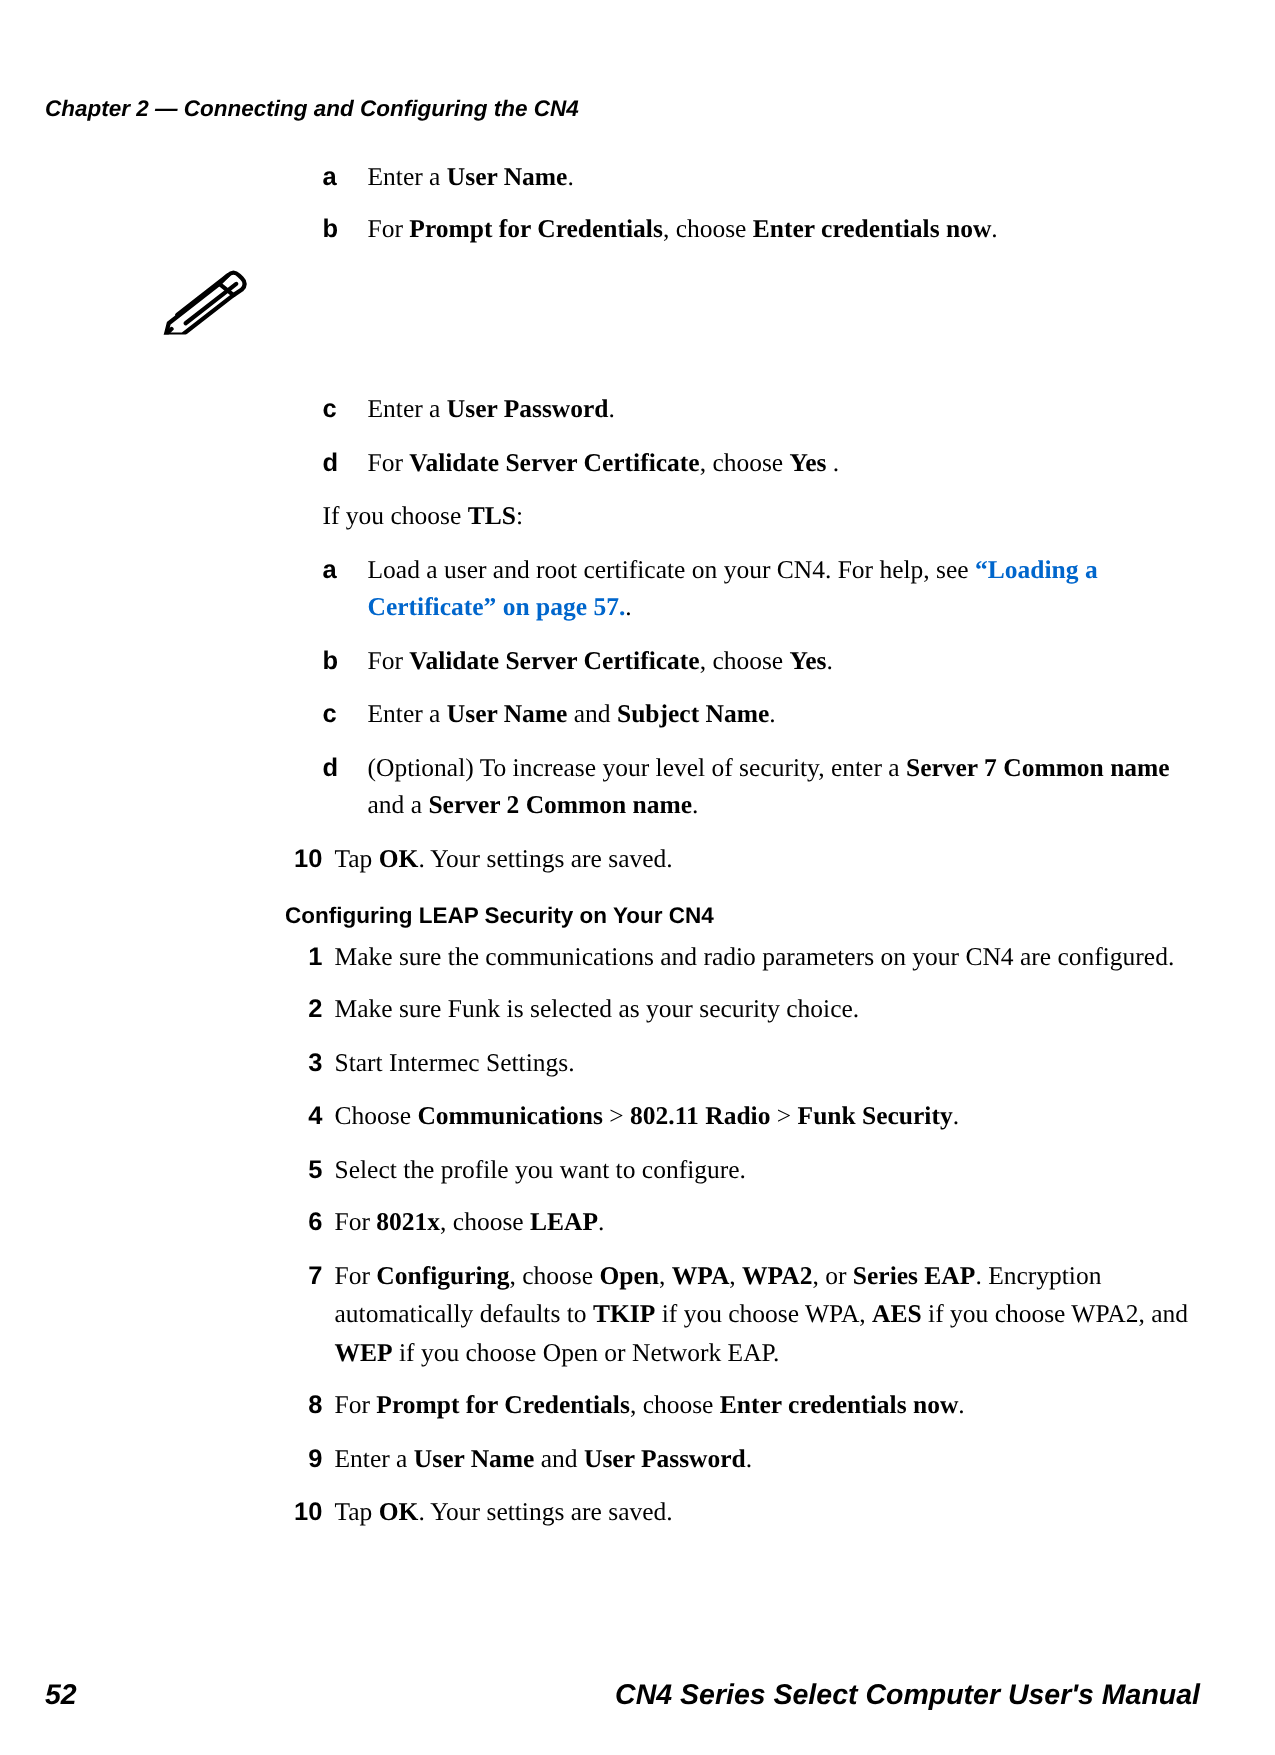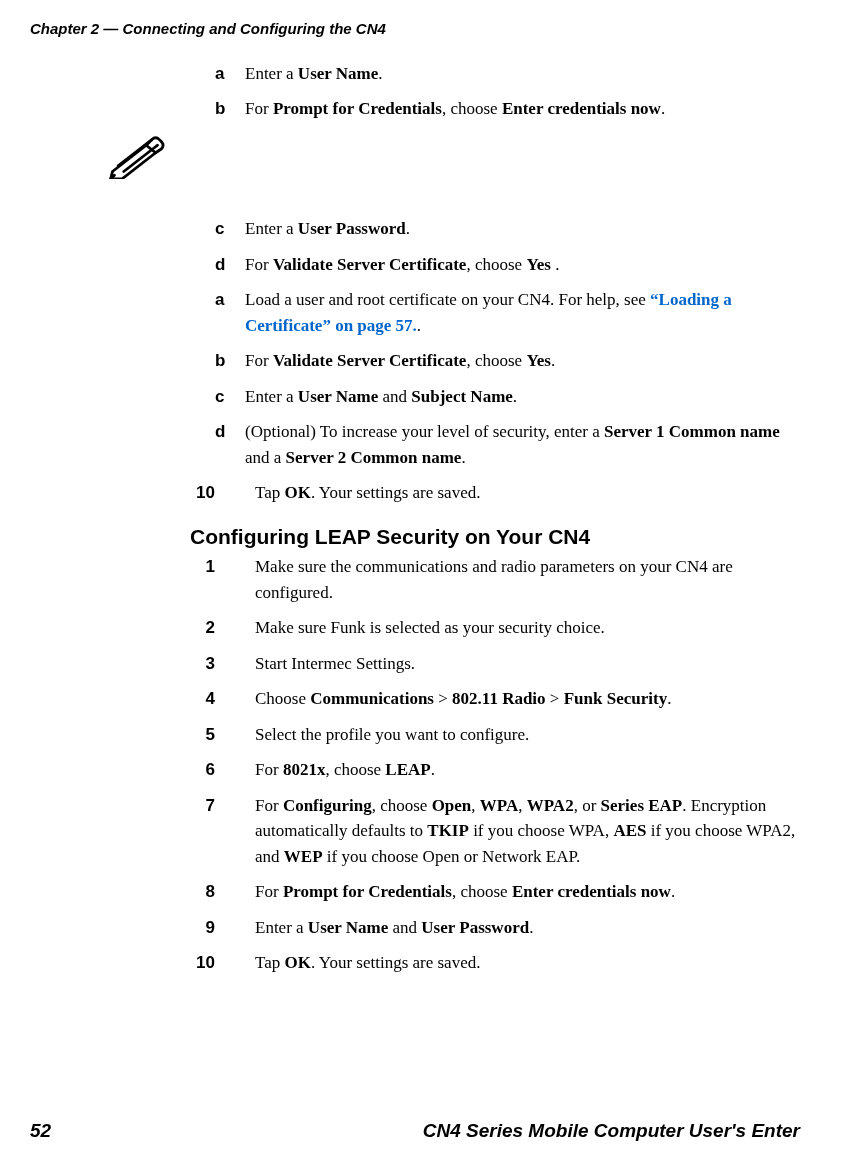--- a/index.html
+++ b/index.html
@@ -19,20 +19,21 @@
     box-sizing: border-box;
     height: 100%;
     position: relative;
   }
   .running-header {
     font-family: 'Arial Black', Arial, sans-serif;
     font-weight: 900;
     font-style: italic;
     font-size: 15px;
     margin-bottom: 20px;
+    margin-top: 44px;
   }
   .content {
     margin-left: 185px;
     margin-right: 0;
   }
   .sub-list {
     margin-left: 0;
   }
   .sub-item {
     display: flex;
@@ -66,37 +67,36 @@
   }
   .plain-line {
     margin: 10px 0 10px 0;
   }
   .num-list {
     margin-left: -25px;
   }
   .num-item {
     display: flex;
     margin-bottom: 10px;
-    gap: 32px;
   }
   .num-marker {
     font-family: 'Arial Black', Arial, sans-serif;
     font-weight: 900;
     min-width: 25px;
     text-align: right;
     margin-right: 8px;
     flex-shrink: 0;
   }
   .num-text {
     flex: 1;
   }
   .section-heading {
     font-family: 'Arial Black', Arial, sans-serif;
     font-weight: 900;
-    font-size: 21px;
+    font-size: 15px;
     margin-top: 15px;
     margin-bottom: 2px;
     margin-left: -25px;
   }
   b { font-weight: bold; }
   .link { color: #0066cc; font-weight: bold; }
   .footer {
     position: absolute;
     bottom: 25px;
     left: 30px;
@@ -147,37 +147,38 @@
       <div class="sub-item">
         <div class="sub-marker">c</div>
         <div class="sub-text">Enter a <b>User Password</b>.</div>
       </div>
       <div class="sub-item">
         <div class="sub-marker">d</div>
         <div class="sub-text">For <b>Validate Server Certificate</b>, choose <b>Yes</b> .</div>
       </div>
     </div>
 
+    <div class="plain-line">If you choose <b>TLS</b>:</div>
 
     <div class="sub-list">
       <div class="sub-item">
         <div class="sub-marker">a</div>
         <div class="sub-text">Load a user and root certificate on your CN4. For help, see <span class="link">“Loading a Certificate” on page 57.</span>.</div>
       </div>
       <div class="sub-item">
         <div class="sub-marker">b</div>
         <div class="sub-text">For <b>Validate Server Certificate</b>, choose <b>Yes</b>.</div>
       </div>
       <div class="sub-item">
         <div class="sub-marker">c</div>
         <div class="sub-text">Enter a <b>User Name</b> and <b>Subject Name</b>.</div>
       </div>
       <div class="sub-item">
         <div class="sub-marker">d</div>
-        <div class="sub-text">(Optional) To increase your level of security, enter a <b>Server 1 Common name</b> and a <b>Server 2 Common name</b>.</div>
+        <div class="sub-text">(Optional) To increase your level of security, enter a <b>Server 7 Common name</b> and a <b>Server 2 Common name</b>.</div>
       </div>
     </div>
 
     <div class="num-list">
       <div class="num-item">
         <div class="num-marker">10</div>
         <div class="num-text">Tap <b>OK</b>. Your settings are saved.</div>
       </div>
     </div>
 
@@ -223,15 +224,15 @@
       <div class="num-item">
           <div class="num-marker">10</div>
           <div class="num-text">Tap <b>OK</b>. Your settings are saved.</div>
         </div>
     </div>
 
   </div>
 
   <div class="footer">
     <span>52</span>
-    <span>CN4 Series Mobile Computer User's Enter</span>
+    <span>CN4 Series Select Computer User's Manual</span>
   </div>
 </div>
 
 </body></html>

